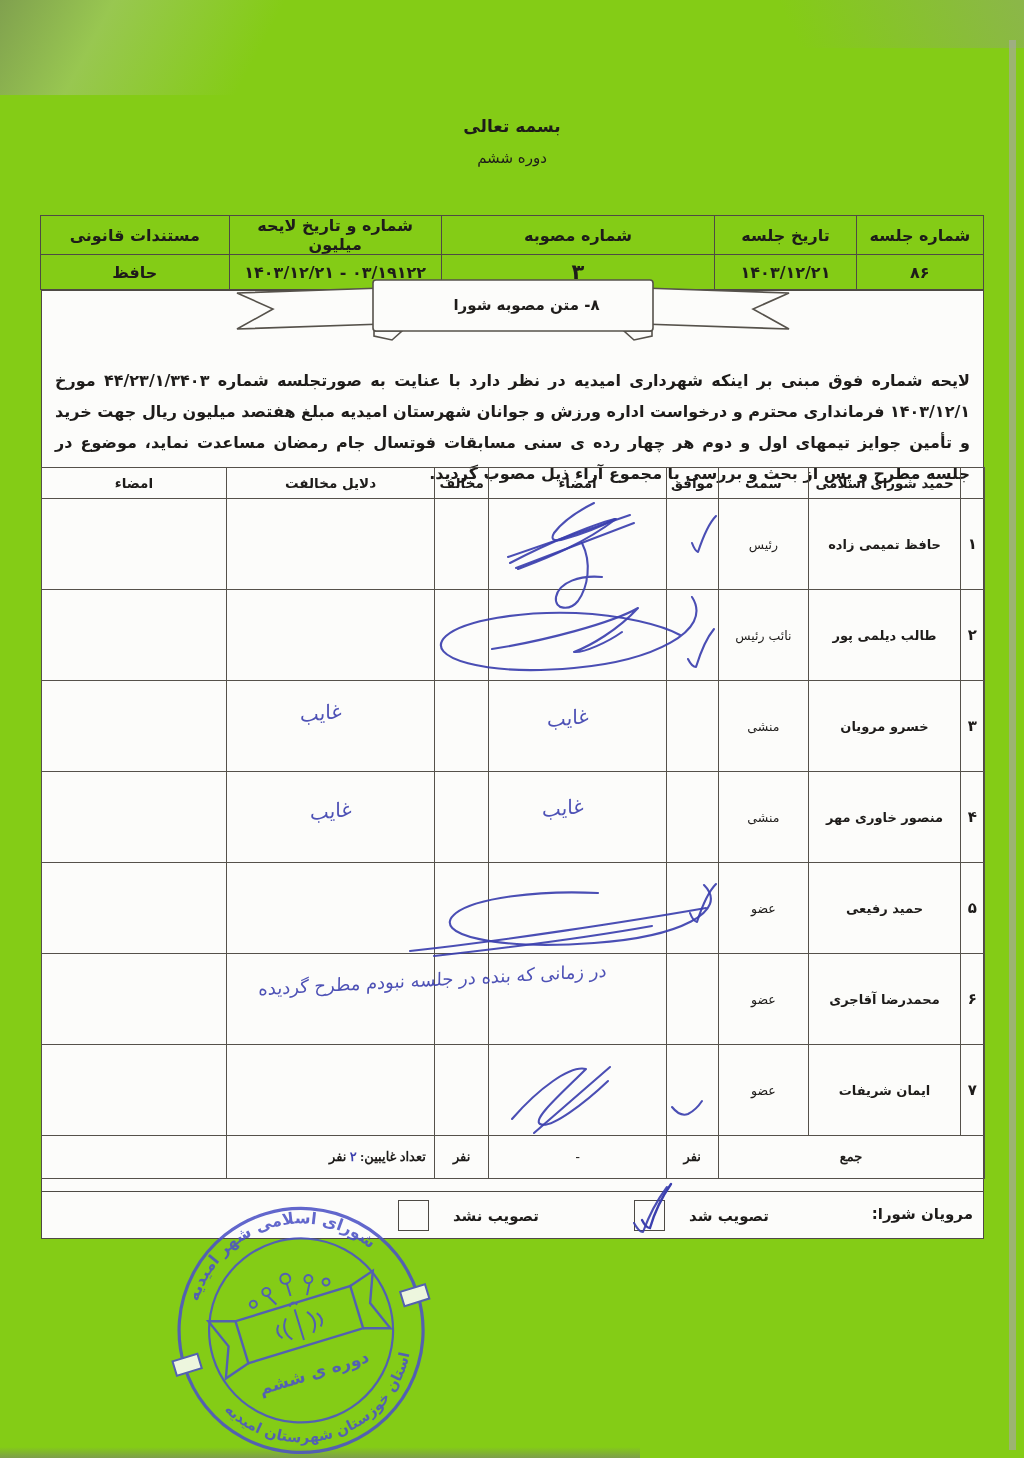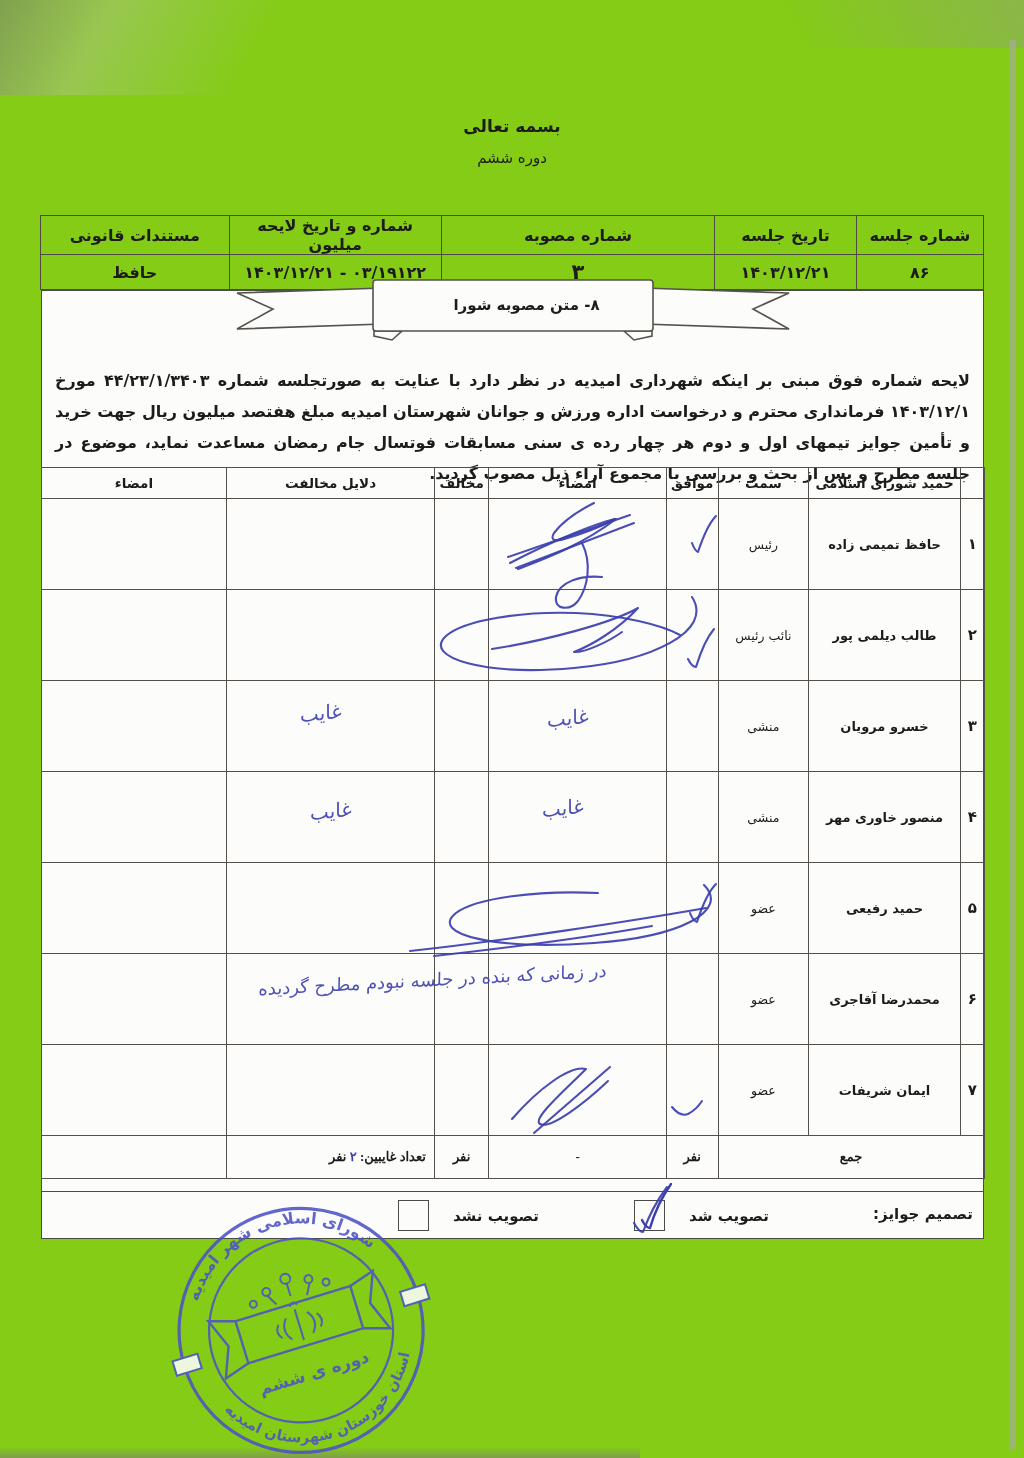--- a/index.html
+++ b/index.html
@@ -238,21 +238,21 @@
             <span>تعداد غایبین:</span>
             <span class="ink-text">۲</span>
             <span>نفر</span>
           </td>
           <td></td>
         </tr>
       </tbody>
     </table>
 
     <div class="decision">
-      <span class="dec-label">تصمیم جوایز:</span>
+      <span class="dec-label">مرویان شورا:</span>
       <div class="dec-group grp-approved">
         <span class="dec-text">تصویب شد</span>
         <span class="checkbox">
           <svg viewBox="0 0 29 29">
             <path d="M7,19 q4,8 8,8 q7,-24 21,-44"></path>
           </svg>
         </span>
       </div>
       <div class="dec-group grp-rejected">
         <span class="dec-text">تصویب نشد</span>

